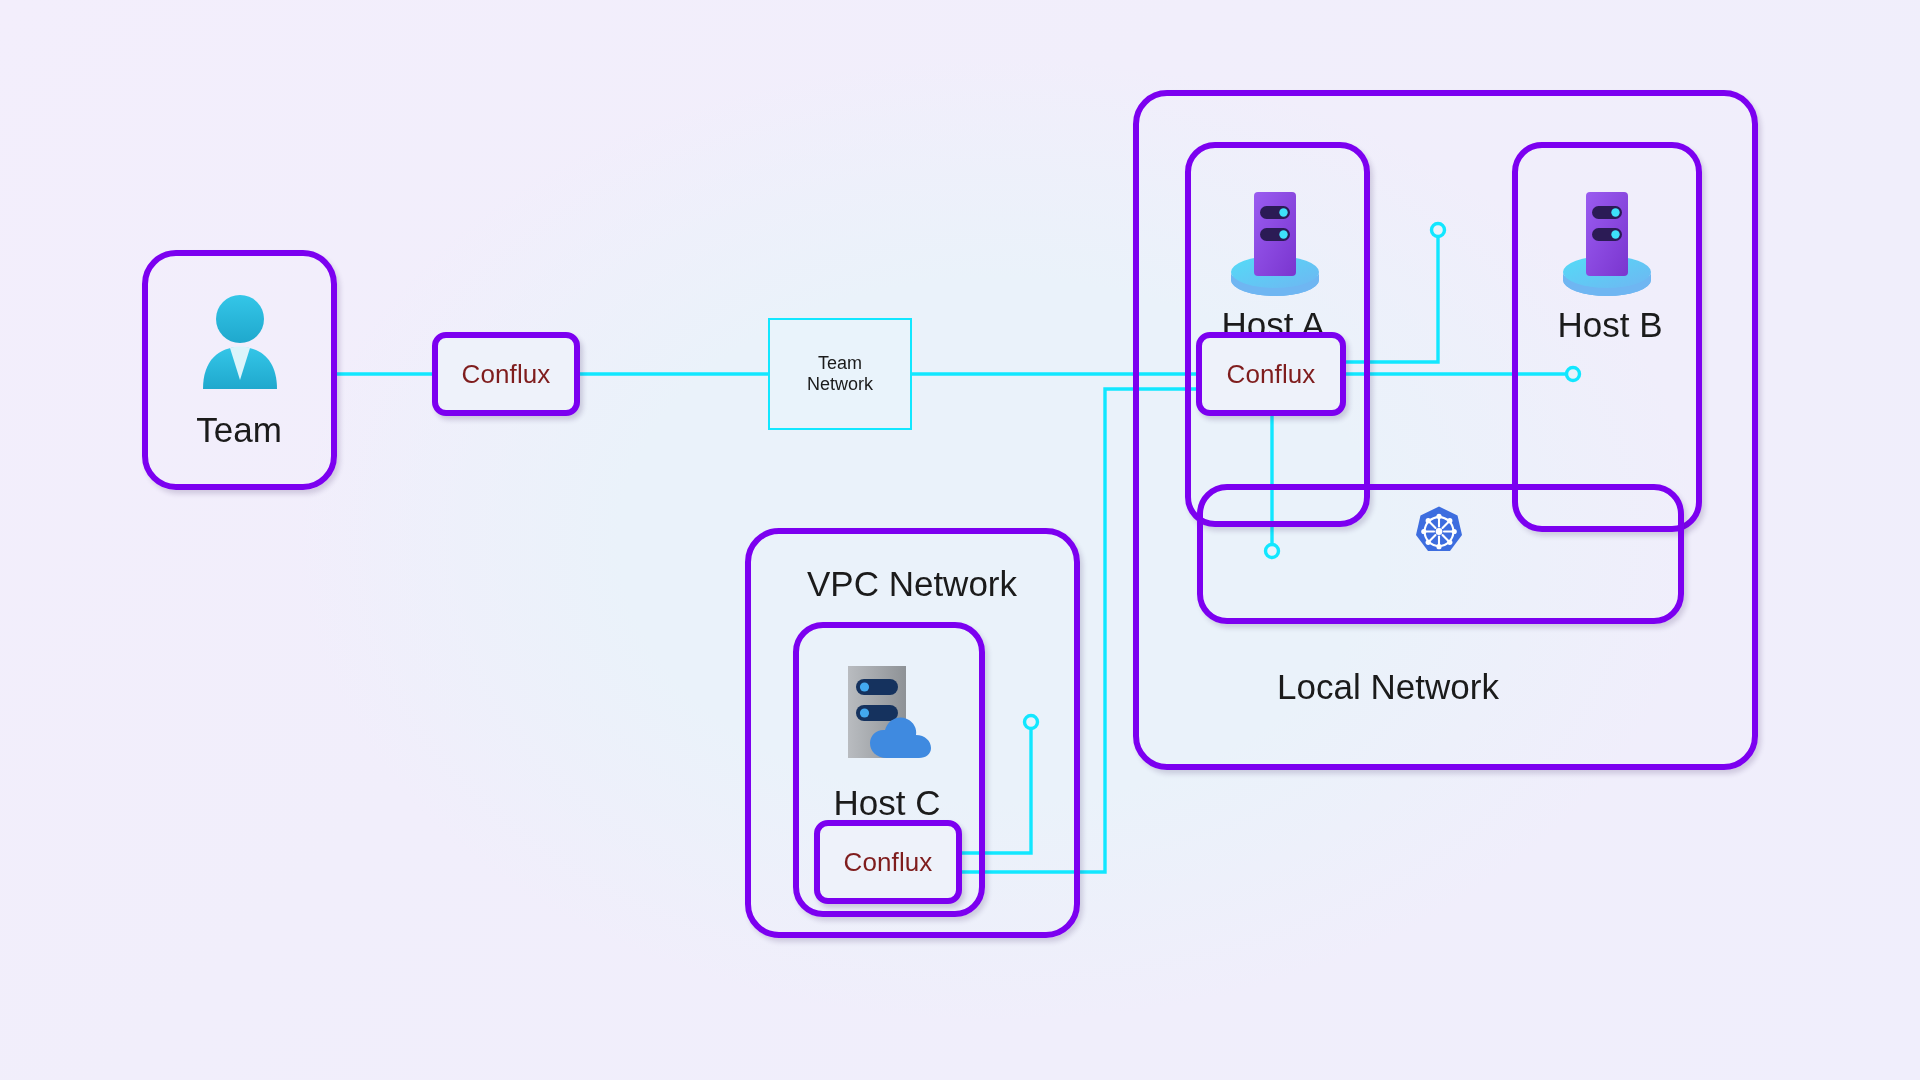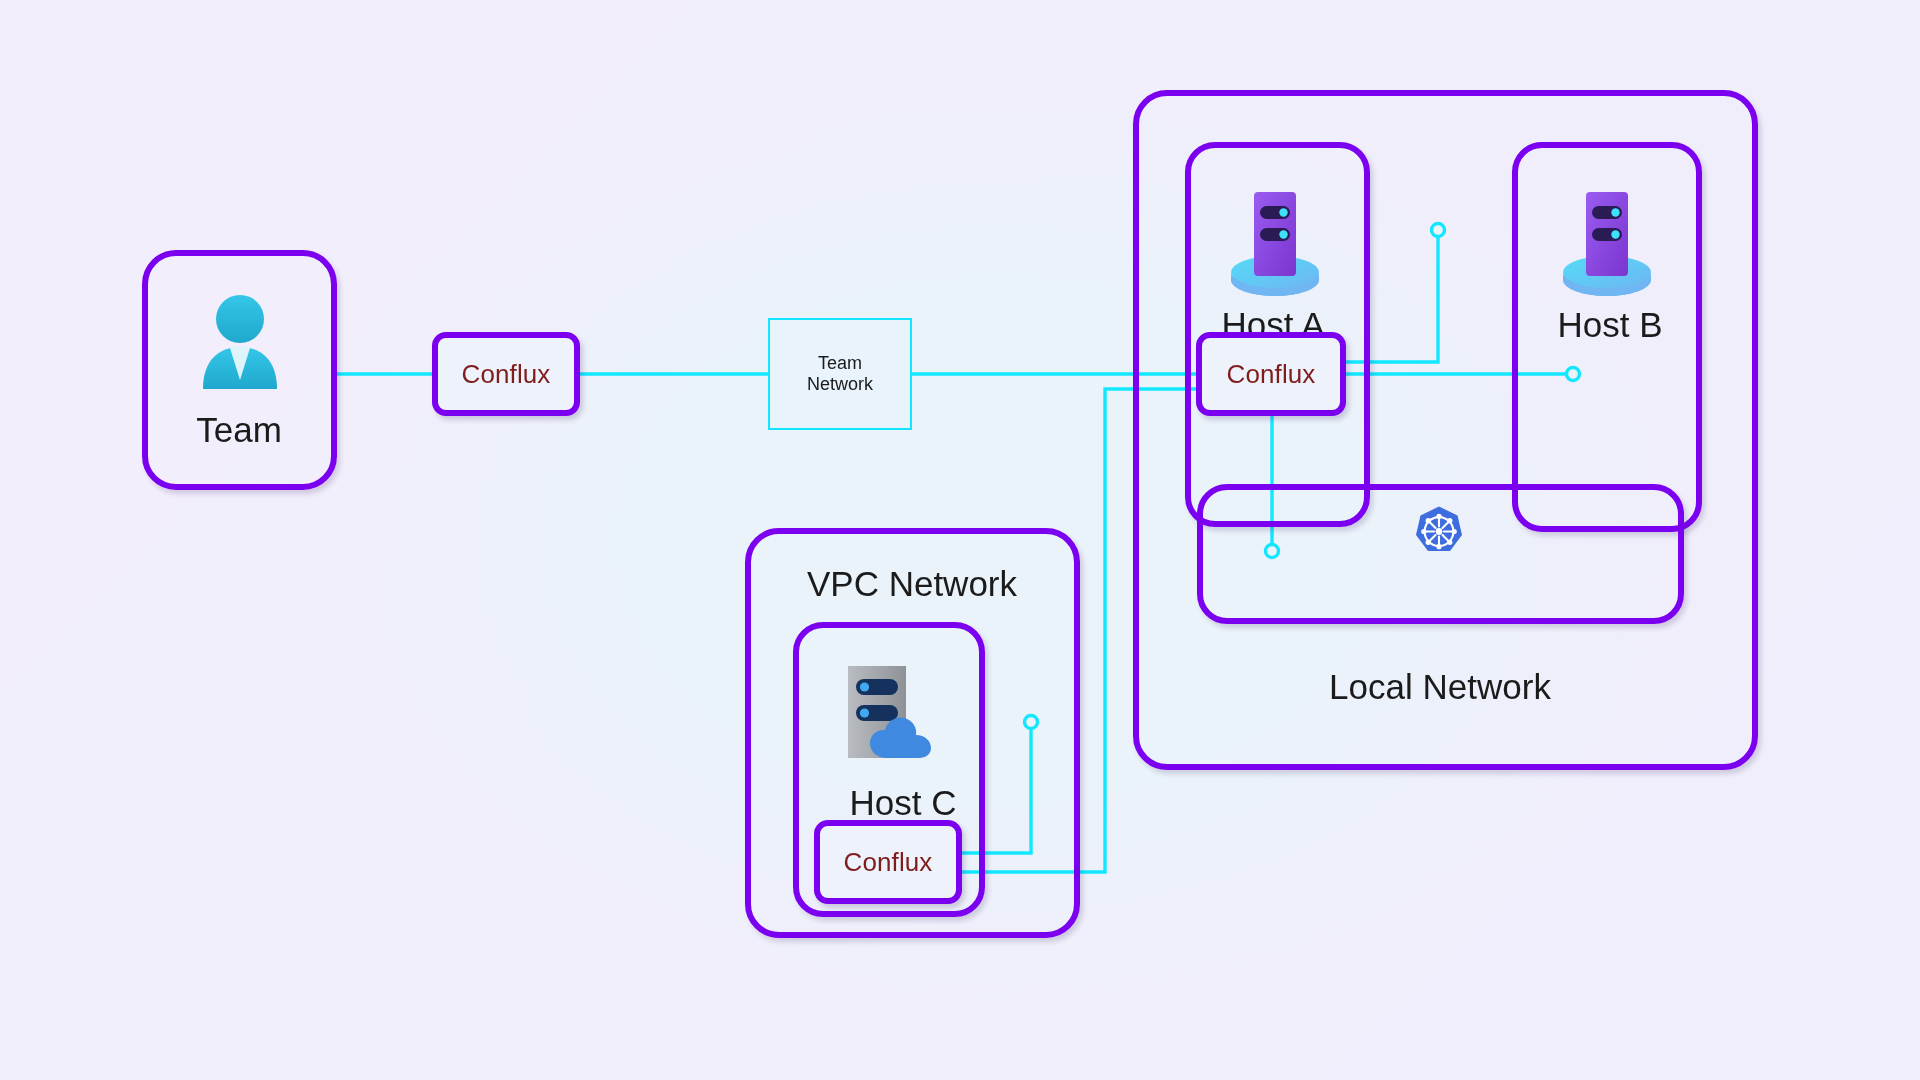--- a/index.html
+++ b/index.html
@@ -145,21 +145,21 @@
 
   <div class="thin-box" style="left:768px; top:318px; width:144px; height:112px;">
     <span class="lbl">
       <span>Team</span><br>
       <span>Network</span>
     </span>
   </div>
 
   <div class="grp" style="left:1133px; top:90px; width:625px; height:680px;">
   </div>
-  <div class="caption center" style="left:1440px; top:669px;">Local Network</div>
+  <div class="caption center" style="left:1388px; top:669px;">Local Network</div>
 
   <div class="grp" style="left:1185px; top:142px; width:185px; height:385px; border-radius:30px;">
   </div>
   <div class="icon-wrap" style="left:1225px; top:182px; width:100px; height:120px;">
     <svg width="100" height="120" viewBox="0 0 100 120">
       <defs>
         <linearGradient id="sbaseA" x1="0" y1="0" x2="1" y2="1">
           <stop offset="0%" stop-color="#53dcf7"></stop>
           <stop offset="100%" stop-color="#6fb6f2"></stop>
         </linearGradient>
@@ -256,19 +256,19 @@
       </defs>
       <rect x="13" y="4" width="58" height="92" fill="url(#hcg)"></rect>
       <rect x="21" y="17" width="42" height="16" rx="8" fill="#15325e"></rect>
       <circle cx="29.5" cy="25" r="4.6" fill="#43a9ef"></circle>
       <rect x="21" y="43" width="42" height="16" rx="8" fill="#15325e"></rect>
       <circle cx="29.5" cy="51" r="4.6" fill="#43a9ef"></circle>
       <path d="M 52 96 C 41 96 35 89 35 81 C 35 73 42 67 50 68 C 53 58 63 53 72 57
                C 79 60 82 67 81 73 C 90 73 96 79 96 86 C 96 92 91 96 84 96 Z" fill="#3f8ae0"></path>
     </svg>
   </div>
-  <div class="caption center" style="left:887px; top:785px;margin-left:16px;">Host C</div>
+  <div class="caption center" style="left:887px; top:785px;">Host C</div>
 
   <div class="node-box" style="left:814px; top:820px; width:148px; height:84px;">
     <span class="lbl">Conflux</span>
   </div>
 
 </div>
 
 </body></html>

